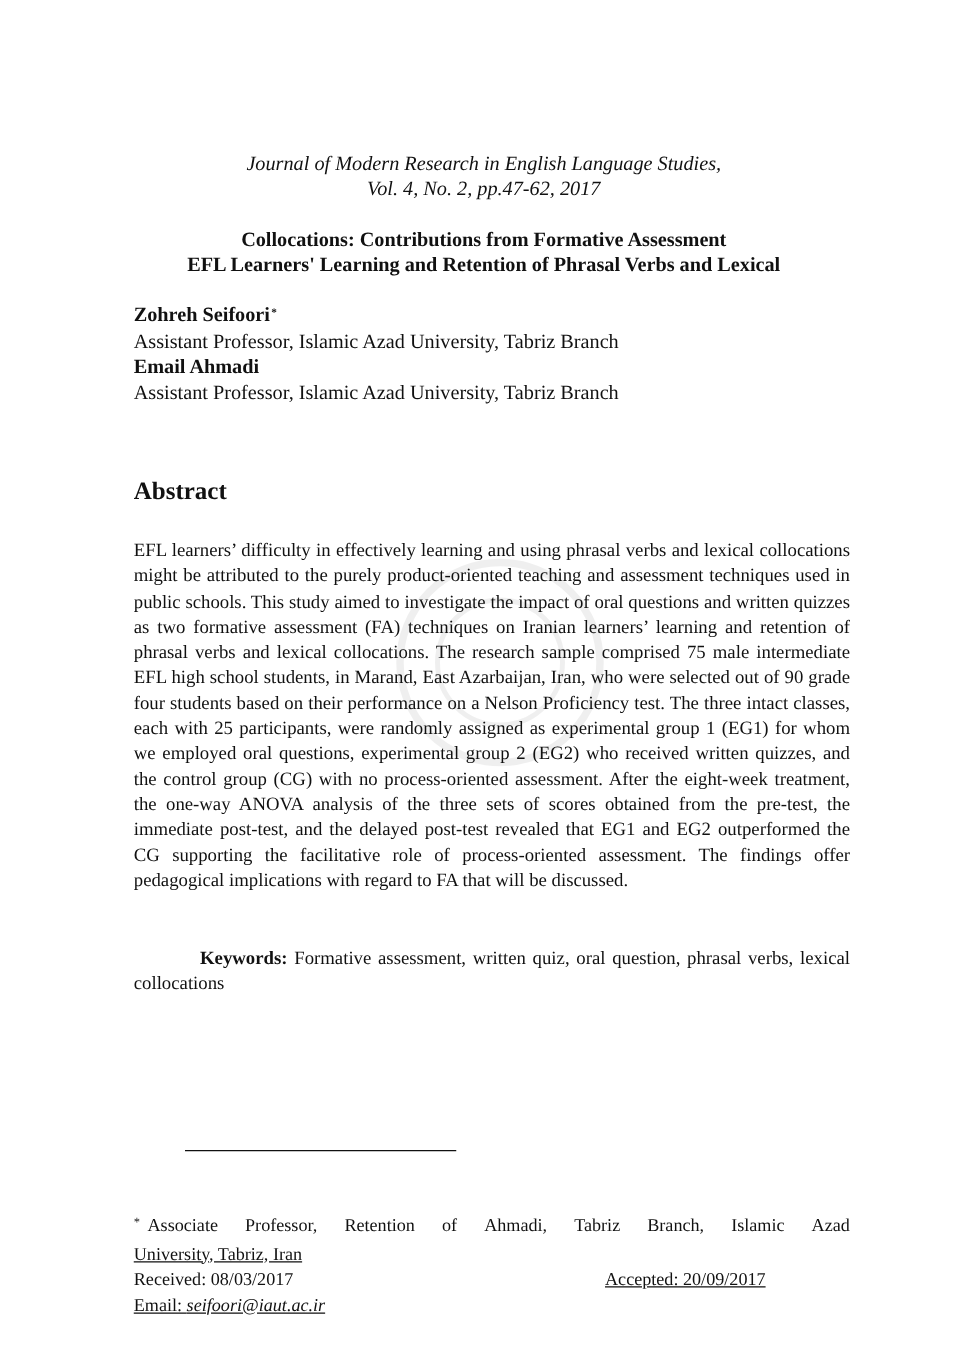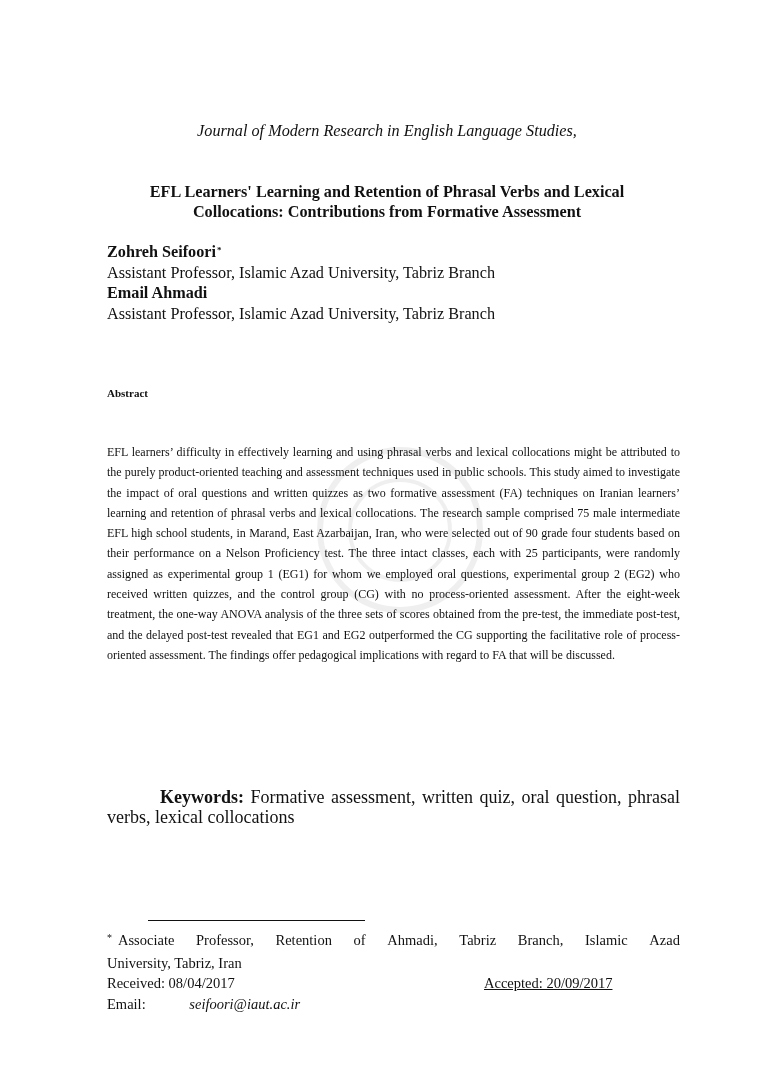--- a/index.html
+++ b/index.html
@@ -18,68 +18,69 @@
     }
     .authors {
       position: absolute; left: 107px; top: 242px; width: 570px;
       font-size: 16.2px; line-height: 20.5px;
     }
     .author-name { font-weight: bold; display: block; }
     .author-name sup { font-size: 9px; vertical-align: top; position: relative; top: -2px; margin-left: 1px; }
     .author-affil { display: block; }
     .abstract-heading {
       position: absolute; left: 107px; top: 383px;
-      font-weight: bold; font-size: 11px; line-height: 20px;
+      font-weight: bold; font-size: 20px; line-height: 20px;
     }
     .abstract-body {
-      position: absolute; left: 107px; top: 442px; width: 573px;
-      font-size: 12px; line-height: 20.3px; text-align: justify;
+      position: absolute; left: 107px; top: 431px; width: 573px;
+      font-size: 15px; line-height: 20.3px; text-align: justify;
       text-align-last: left;
     }
     .keywords {
-      position: absolute; left: 107px; top: 787px; width: 573px;
-      font-size: 18px; line-height: 20.3px; text-align: justify; text-indent: 53px;
+      position: absolute; left: 107px; top: 757px; width: 573px;
+      font-size: 15px; line-height: 20.3px; text-align: justify; text-indent: 53px;
     }
     .keywords b { font-weight: bold; }
     .footnote-rule {
       position: absolute; left: 148px; top: 920px; width: 217px; height: 0;
       border-top: 1px solid #111;
     }
     .footnote {
       position: absolute; left: 107px; top: 930px; width: 573px;
       font-size: 14.5px; line-height: 20.5px;
     }
-    .fn-line1 { display: flex; justify-content: space-between; }
+    .fn-line1 { display: flex; justify-content: space-between; margin-top: 41px; }
     .fn-star { font-size: 10px; position: relative; top: -4px; margin-right: 6px; }
-    .fn-row { display: block; }
+    .fn-row { display: block; text-decoration: underline; }
     .fn-dates { position: relative; height: 20.5px; }
     .fn-accepted { position: absolute; left: 377px; top: 0; text-decoration: underline; }
-    .fn-email-val { font-style: italic; margin-left: 40px; }
+    .fn-email-val { font-style: italic; }
     .watermark {
       position: absolute; left: 300px; top: 420px; width: 200px; height: 230px;
       opacity: 0.06; pointer-events: none;
     }
   </style>
 </head>
 <body>
 
 <div class="page">
 
   <svg class="watermark" viewBox="0 0 200 230">
     <circle cx="100" cy="110" r="80" fill="none" stroke="#000" stroke-width="6"></circle>
     <circle cx="100" cy="110" r="50" fill="none" stroke="#000" stroke-width="4"></circle>
   </svg>
 
   <div class="journal">
     <div>Journal of Modern Research in English Language Studies,</div>
+    <div>Vol. 4, No. 2, pp.47-62, 2017</div>
   </div>
 
   <div class="title">
+    <div>Collocations: Contributions from Formative Assessment</div>
     <div>EFL Learners' Learning and Retention of Phrasal Verbs and Lexical</div>
-    <div>Collocations: Contributions from Formative Assessment</div>
   </div>
 
   <div class="authors">
     <span class="author-name"><span>Zohreh Seifoori</span><sup>*</sup></span>
     <span class="author-affil">Assistant Professor, Islamic Azad University, Tabriz Branch</span>
     <span class="author-name">Email Ahmadi</span>
     <span class="author-affil">Assistant Professor, Islamic Azad University, Tabriz Branch</span>
   </div>
 
   <div class="abstract-heading">Abstract</div>
@@ -97,19 +98,19 @@
         <span>Retention</span>
         <span>of</span>
         <span>Ahmadi,</span>
         <span>Tabriz</span>
         <span>Branch,</span>
         <span>Islamic</span>
         <span>Azad</span>
       </div>
     <span class="fn-row">University, Tabriz, Iran</span>
     <div class="fn-dates">
-      <span>Received: 08/04/2017</span>
+      <span>Received: 08/03/2017</span>
       <span class="fn-accepted">Accepted: 20/09/2017</span>
     </div>
     <div class="fn-row"><span>Email: </span><span class="fn-email-val">seifoori@iaut.ac.ir</span></div>
   </div>
 
 </div>
 
 </body></html>

